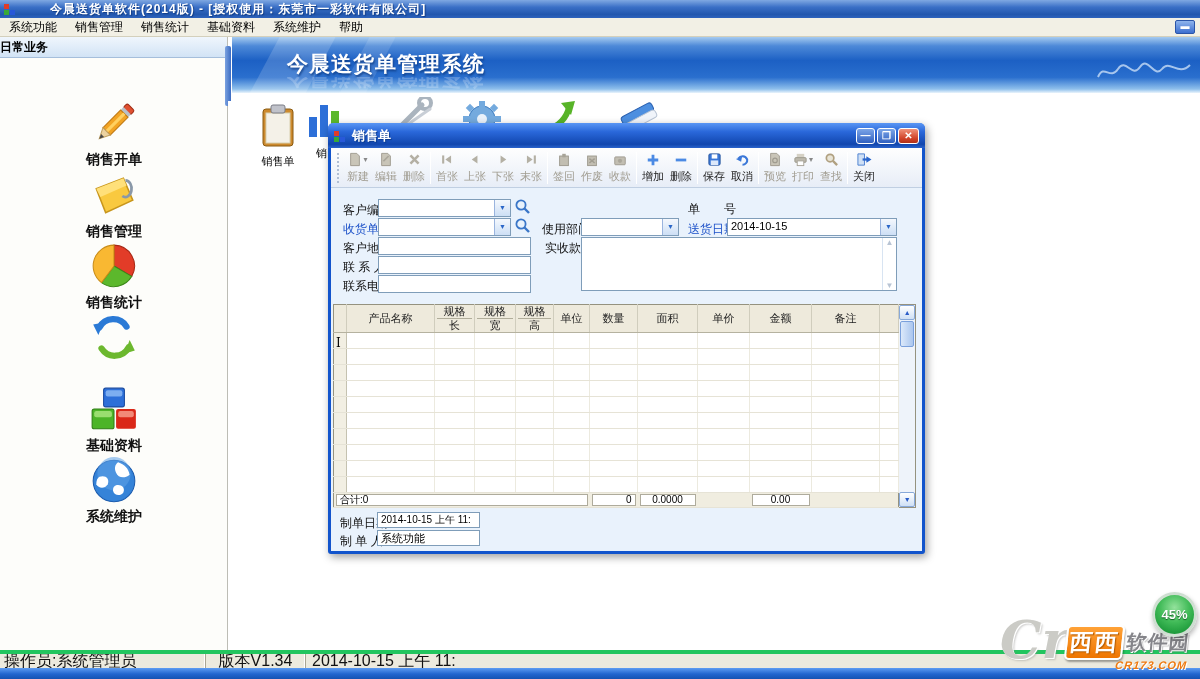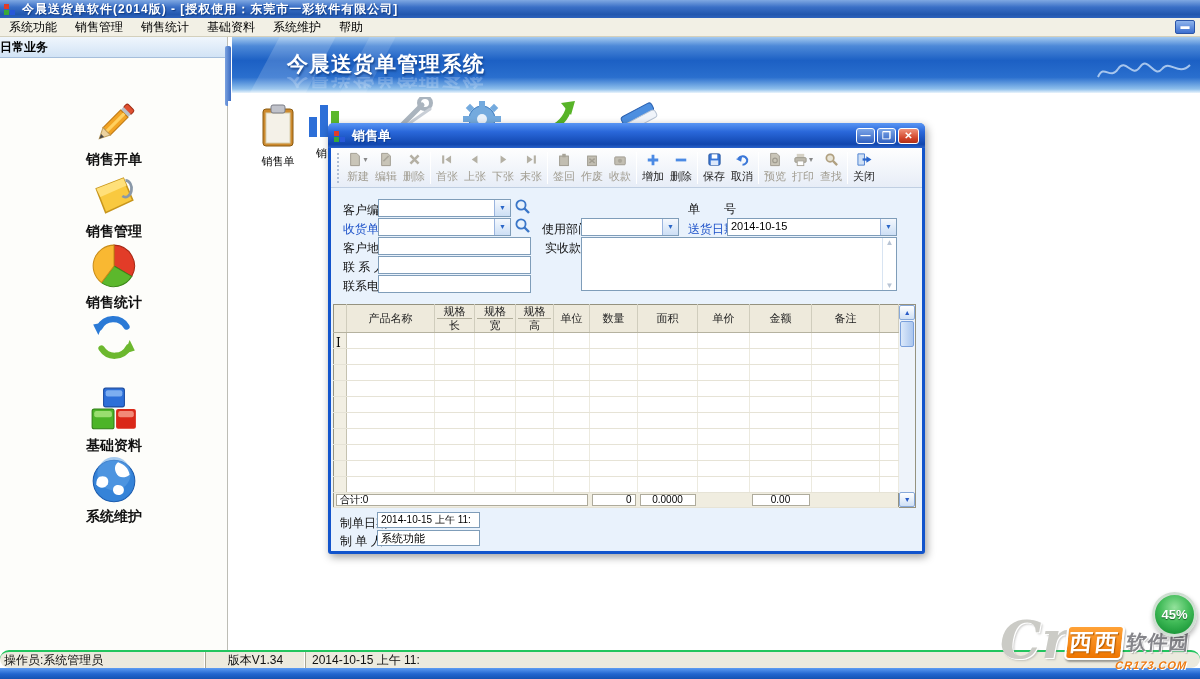--- a/index.html
+++ b/index.html
@@ -3,21 +3,21 @@
 <meta charset="utf-8">
 <style>
   * { margin:0; padding:0; box-sizing:border-box; }
   html,body { width:1200px; height:679px; }
   body { font-family:"Liberation Sans",sans-serif; background:#fff; position:relative; overflow:hidden; }
   #screen { position:absolute; left:0; top:0; width:1200px; height:679px; background:#fff; overflow:hidden; }
 
   
   .titlebar { position:absolute; left:0; top:0; width:1200px; height:18px;
     background:linear-gradient(180deg,#7fa8e2 0%,#3a6fc6 40%,#2257ae 80%,#2e63bd 100%);
-    display:flex; align-items:center; padding:0 4px; }
+    display:flex; align-items:center; padding:0 4px;gap:28px; }
   .applogo { width:12px; height:12px; position:relative; flex:0 0 12px; }
   .applogo i { position:absolute; width:5px; height:5px; }
   .applogo .r { left:0; top:1px; background:#e03c28; }
   .applogo .g { left:0; top:7px; background:#38a838; }
   .applogo .b { left:6px; top:7px; background:#2858d8; }
   .titlebar-text { color:#fff; font-size:12px; font-weight:bold; margin-left:6px; white-space:nowrap;
     text-shadow:1px 1px 1px #123d86; letter-spacing:1px; }
 
   
   .menubar { position:absolute; left:0; top:18px; width:1200px; height:19px; background:#f2f0e5;
@@ -119,21 +119,21 @@
   .sarrow { height:15px; background:linear-gradient(180deg,#fff,#cfe0f5); border:1px solid #88a9d9; border-radius:2px;
     color:#2a5cc8; font-size:7px; line-height:13px; text-align:center; }
   .sthumb { height:26px; margin:1px; background:linear-gradient(90deg,#dce9fa,#aac6ee); border:1px solid #7aa0dc; border-radius:2px; }
   .strack { flex:1; }
 
   
   .dlg-bottom { position:relative; height:43px; background:#e9f2fc; font-size:12px; }
 
   
   .statusbar { position:absolute; left:0; top:650px; width:1200px; height:18px; background:#eceade;
-    border-top:2px solid #22c55e; display:flex; font-size:12px; color:#111; z-index:5;border-radius:9px; }
+    border-top:4px solid #22c55e; display:flex; font-size:16px; color:#111; z-index:5; }
   .sseg { border-right:1px solid #a9a593; box-shadow:inset -1px 0 0 #fff; display:flex; align-items:center;
     white-space:nowrap; overflow:hidden; }
   .sseg.s1 { width:206px; padding-left:4px; }
   .sseg.s2 { width:754px; justify-content:center; }
   .sseg.s3 { width:100px; justify-content:center; }
   .sseg.s4 { flex:1; padding-left:6px; border-right:none; box-shadow:none; }
 
   .bottombar { position:absolute; left:0; top:668px; width:1200px; height:11px;
     background:linear-gradient(180deg,#5d9cf2,#2165cf 55%,#1452b2); z-index:5; }
 

